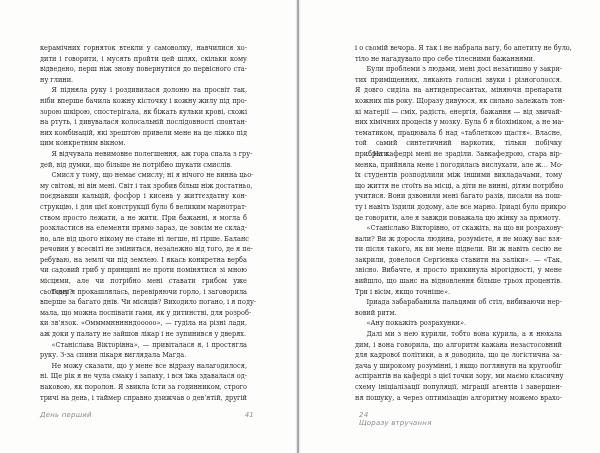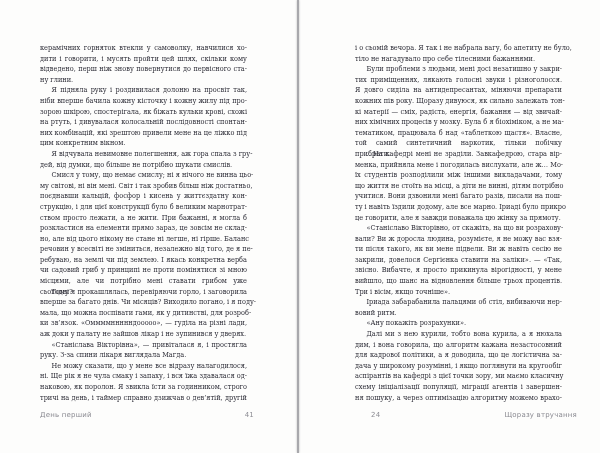--- a/index.html
+++ b/index.html
@@ -47,23 +47,24 @@
 
   .footer {
     position: absolute;
     top: 411px;
     display: flex;
     justify-content: space-between;
     font-family: "DejaVu Sans", sans-serif;
     font-size: 7px;
     letter-spacing: .2px;
     color: #8b8b92;
+    font-style: italic;
   }
   .page.left  .footer { left: 40px; width: 214px; }
-  .page.right .footer { left: 72px; width: 206px; }
+  .page.right .footer { left: 60px; width: 206px; flex-direction: column; }
 </style>
 </head>
 <body>
 
 <div class="spread">
 
   <div class="page left">
     <div class="textblock">
         <div class="textline">керамічних горняток втекли у самоволку, навчилися хо-</div>
         <div class="textline">дити і говорити, і мусять пройти цей шлях, скільки кому</div>

